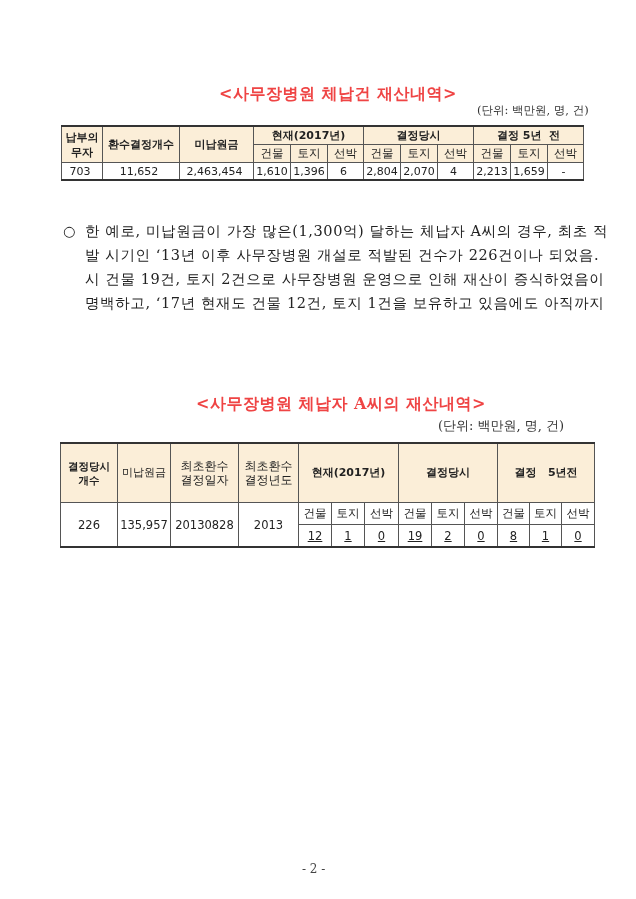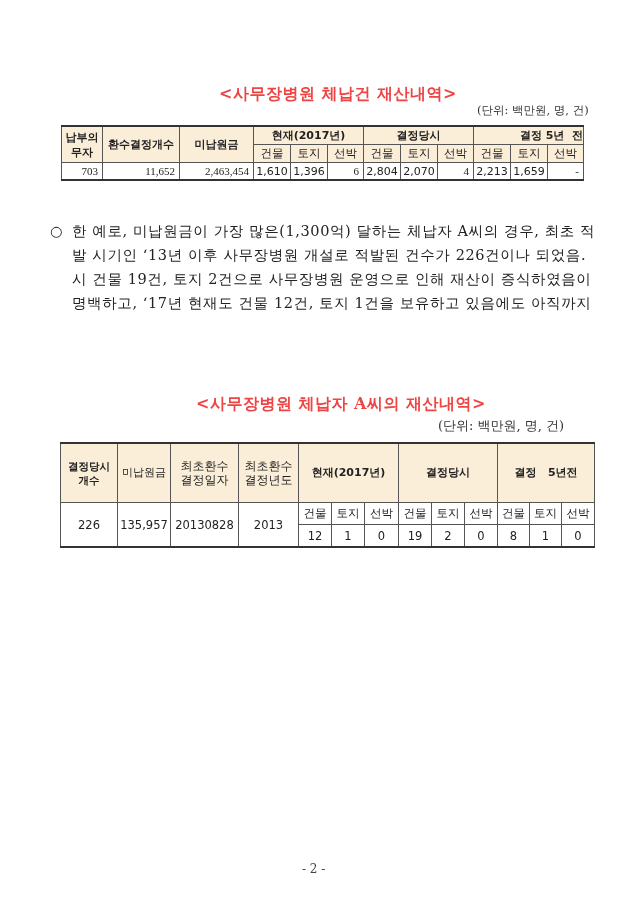--- a/index.html
+++ b/index.html
@@ -5,30 +5,30 @@
     html, body { margin: 0; padding: 0; background: #ffffff; }
     body { width: 636px; height: 899px; position: relative; overflow: hidden;
            font-family: "DejaVu Serif", "Liberation Serif", serif; color: #222; }
     .abs { position: absolute; }
     .title { font-weight: bold; font-size: 16px; letter-spacing: 0.5px; white-space: nowrap; color: #ef4444; }
     .unit { font-size: 11.5px; color: #333; white-space: nowrap; }
     table { border-collapse: collapse; position: absolute; table-layout: fixed;
             font-family: "DejaVu Sans", "Liberation Sans", sans-serif; color: #222; }
     td { border: 1px solid #555; padding: 0; text-align: center; vertical-align: middle; overflow: hidden; white-space: nowrap; }
     td.hd { background: #fbeed8; font-weight: bold; }
-    td.num { text-align: right; padding-right: 4px; font-family: Liberation Serif, serif; }
+    td.num { text-align: center; padding-right: 4px; }
     #t1 { left: 61px; top: 125px; width: 522px; font-size: 11px; border-radius: 27px; }
     #t1 td.hd { height: 17px; line-height: 15px; }
     #t1 td.sub { background: #fbeed8; font-weight: normal; font-size: 11.5px; }
     #t1 tr.data td { height: 16px; font-size: 11px; }
     #t1 { border-top: 2px solid #333; border-bottom: 2px solid #333; }
     #t2 { left: 60px; top: 442px; width: 534px; font-size: 11px; }
     #t2 tr.head td { height: 58px; line-height: 14px; }
     #t2 tr.sub td { height: 21px; font-size: 11.5px; }
-    #t2 tr.vals td { height: 21px; font-size: 11.5px; }
+    #t2 tr.vals td { height: 21px; font-size: 11.5px; text-decoration: underline; }
     #t2 td.plain { font-weight: normal; font-size: 11.5px; }
     #t2 td.hdsmall { font-size: 10.5px; }
     #t2 { border-top: 2px solid #333; border-bottom: 2px solid #333; }
     .para { font-size: 14.5px; line-height: 24px; white-space: nowrap; letter-spacing: 0.6px; color: #222; }
     .bullet { display: inline-block; width: 22px; }
     .pagenum { font-size: 12px; color: #444; white-space: nowrap; }
   </style>
 </head>
 <body>
 
@@ -53,21 +53,21 @@
   <tbody>
       <tr>
     <td class="hd" rowspan="2">
       <div>납부의</div>
       <div>무자</div>
     </td>
     <td class="hd" rowspan="2">환수결정개수</td>
     <td class="hd" rowspan="2">미납원금</td>
     <td class="hd" colspan="3">현재(2017년)</td>
     <td class="hd" colspan="3">결정당시</td>
-    <td class="hd" colspan="3" style="white-space:pre;text-align:right;">결정 5년  전</td>
+    <td class="hd" colspan="3" style="white-space:pre;">결정 5년  전</td>
   </tr>
   <tr>
     <td class="hd sub">건물</td>
     <td class="hd sub">토지</td>
     <td class="hd sub">선박</td>
     <td class="hd sub">건물</td>
     <td class="hd sub">토지</td>
     <td class="hd sub">선박</td>
     <td class="hd sub">건물</td>
     <td class="hd sub">토지</td>
@@ -83,21 +83,21 @@
     <td>2,804</td>
     <td>2,070</td>
     <td class="num">4</td>
     <td>2,213</td>
     <td>1,659</td>
     <td class="num">-</td>
   </tr>
 </tbody>
   </table>
 
-<div class="abs para" style="left:50px; top:219px;">
+<div class="abs para" style="left:63px; top:219px;">
   <div><span class="bullet">○</span><span>한 예로, 미납원금이 가장 많은(1,300억) 달하는 체납자 A씨의 경우, 최초 적</span></div>
   <div style="padding-left:22px;"><span>발 시기인 ‘13년 이후 사무장병원 개설로 적발된 건수가 226건이나 되었음.</span></div>
   <div style="padding-left:22px;"><span>시 건물 19건, 토지 2건으로 사무장병원 운영으로 인해 재산이 증식하였음이</span></div>
   <div style="padding-left:22px;"><span>명백하고, ‘17년 현재도 건물 12건, 토지 1건을 보유하고 있음에도 아직까지</span></div>
 </div>
 
 <div class="abs title" style="left:196px; top:394px;">&lt;사무장병원 체납자 A씨의 재산내역&gt;</div>
 <div class="abs unit" style="left:438px; top:417px; font-size:13px;">(단위: 백만원, 명, 건)</div>
 
 <table id="t2">

